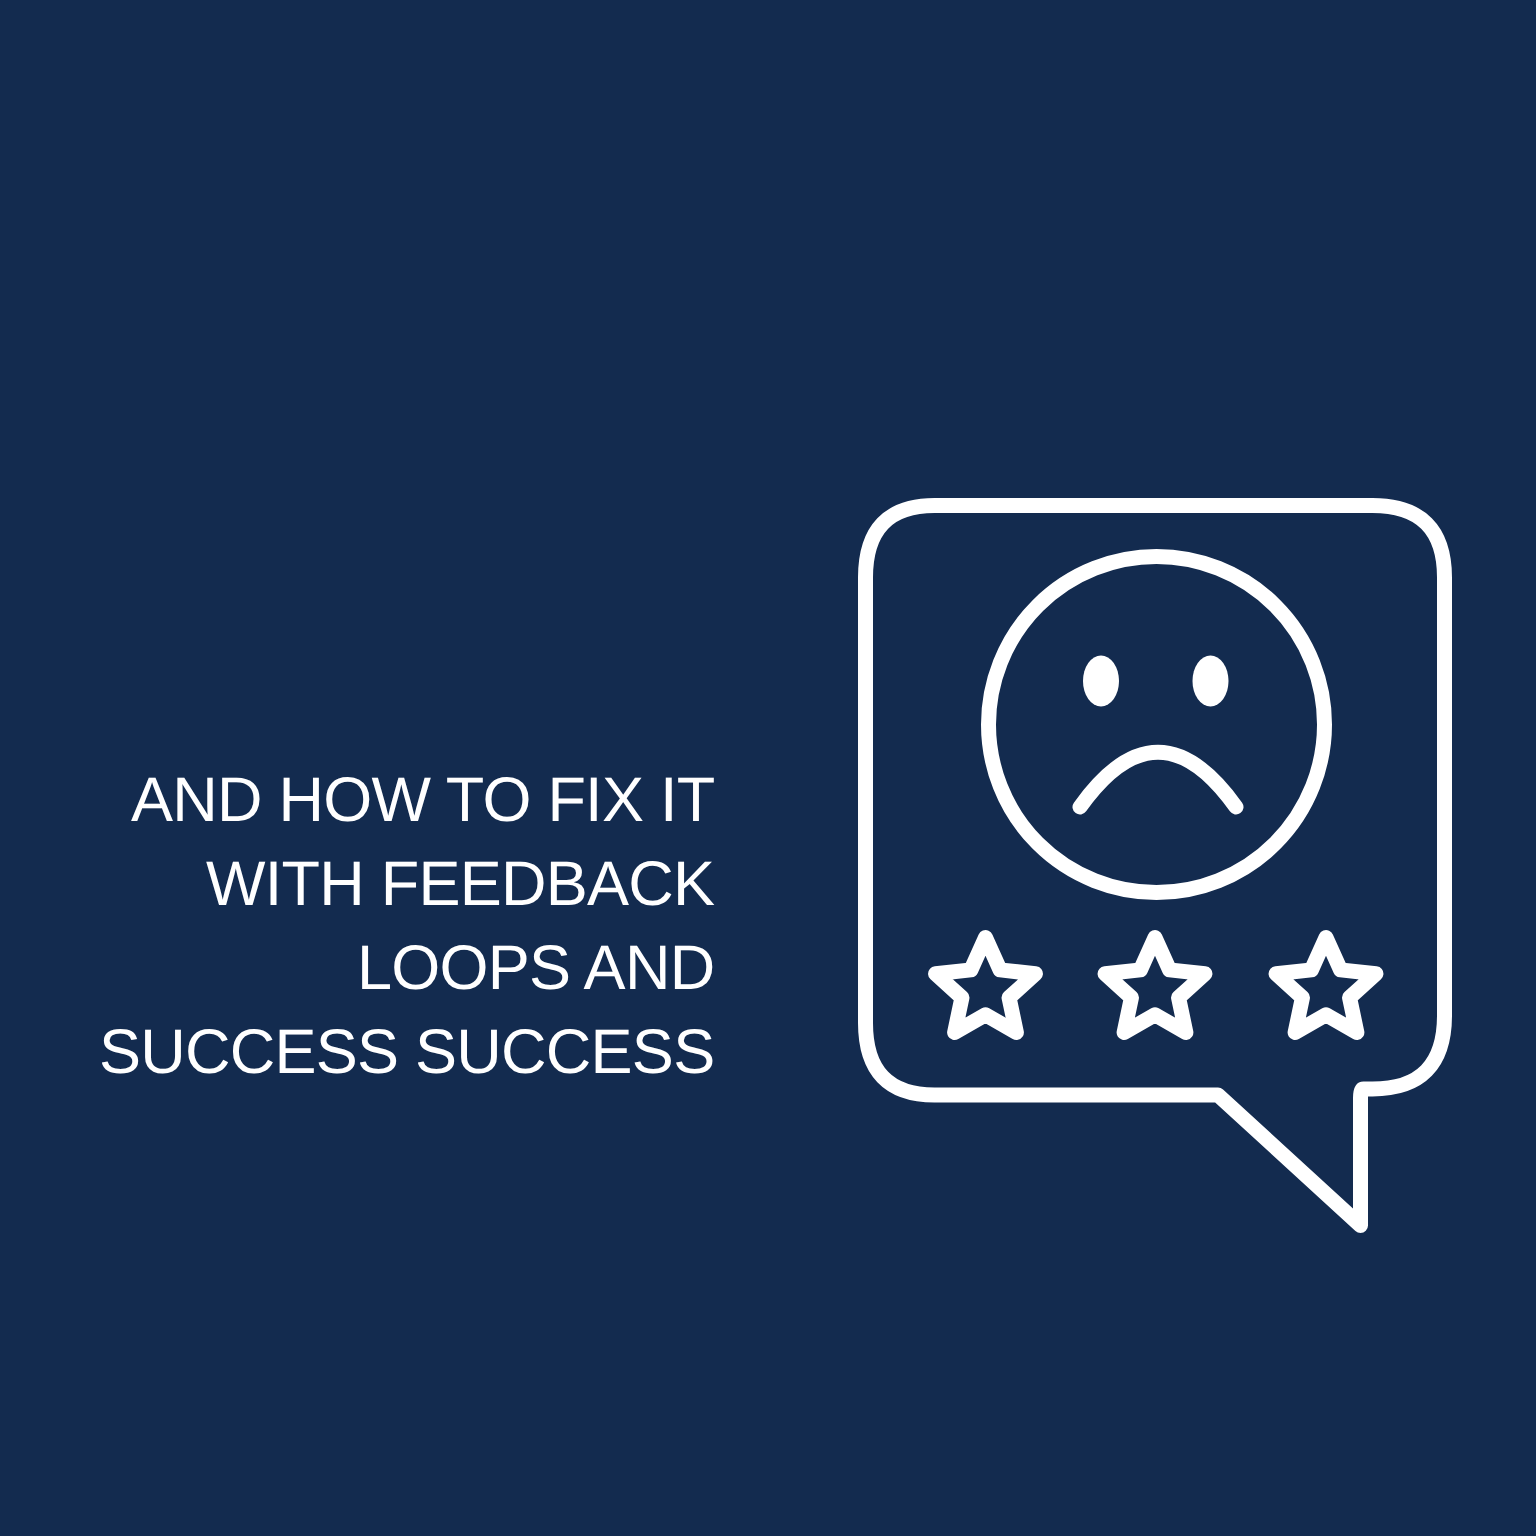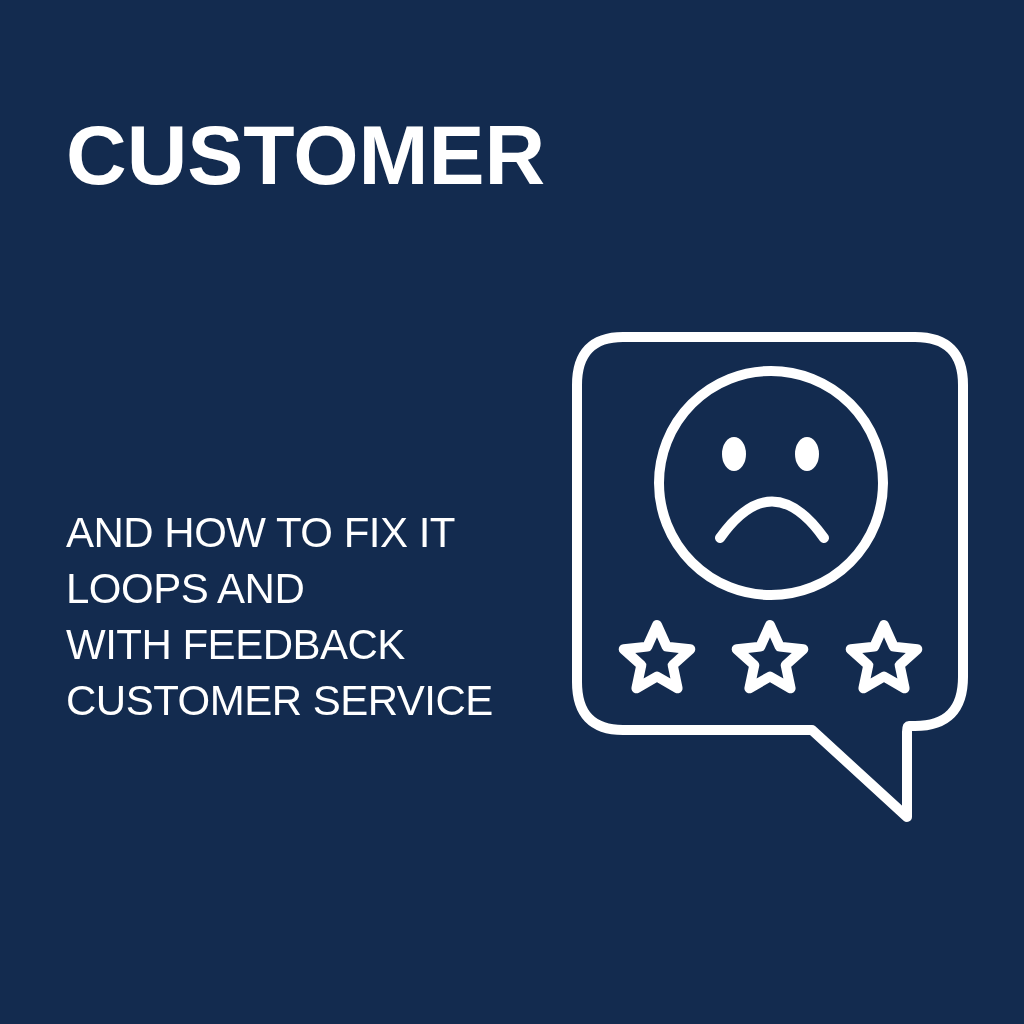--- a/index.html
+++ b/index.html
@@ -15,38 +15,38 @@
     margin:0;
     font-size:84px; font-weight:700; line-height:95px;
     letter-spacing:0px;
   }
   .headline span { display:block; white-space:nowrap; }
   .subhead {
     position:absolute; left:66px; top:505px;
     margin:0;
     font-size:42px; font-weight:400; line-height:56px;
     letter-spacing:-0.5px;
+    text-align:right;
   }
   .subhead span { display:block; white-space:nowrap; }
   .icon-wrap {
     position:absolute; left:560px; top:320px; width:420px; height:520px;
   }
 </style>
 </head>
 <body>
 
 <h1 class="headline">
-  <span>CUSTOMER</span>
 </h1>
 
 <h2 class="subhead">
   <span>AND HOW TO FIX IT</span>
+  <span>WITH FEEDBACK</span>
   <span>LOOPS AND</span>
-  <span>WITH FEEDBACK</span>
-  <span>CUSTOMER SERVICE</span>
+  <span>SUCCESS SUCCESS</span>
 </h2>
 
 <div class="icon-wrap">
   <svg width="420" height="520" viewBox="0 0 420 520">
     <g fill="none" stroke="#ffffff" stroke-width="10" stroke-linejoin="round" stroke-linecap="round">
 
       <path d="M 63 17
                L 355 17
                Q 403 17 403 65
                L 403 357

